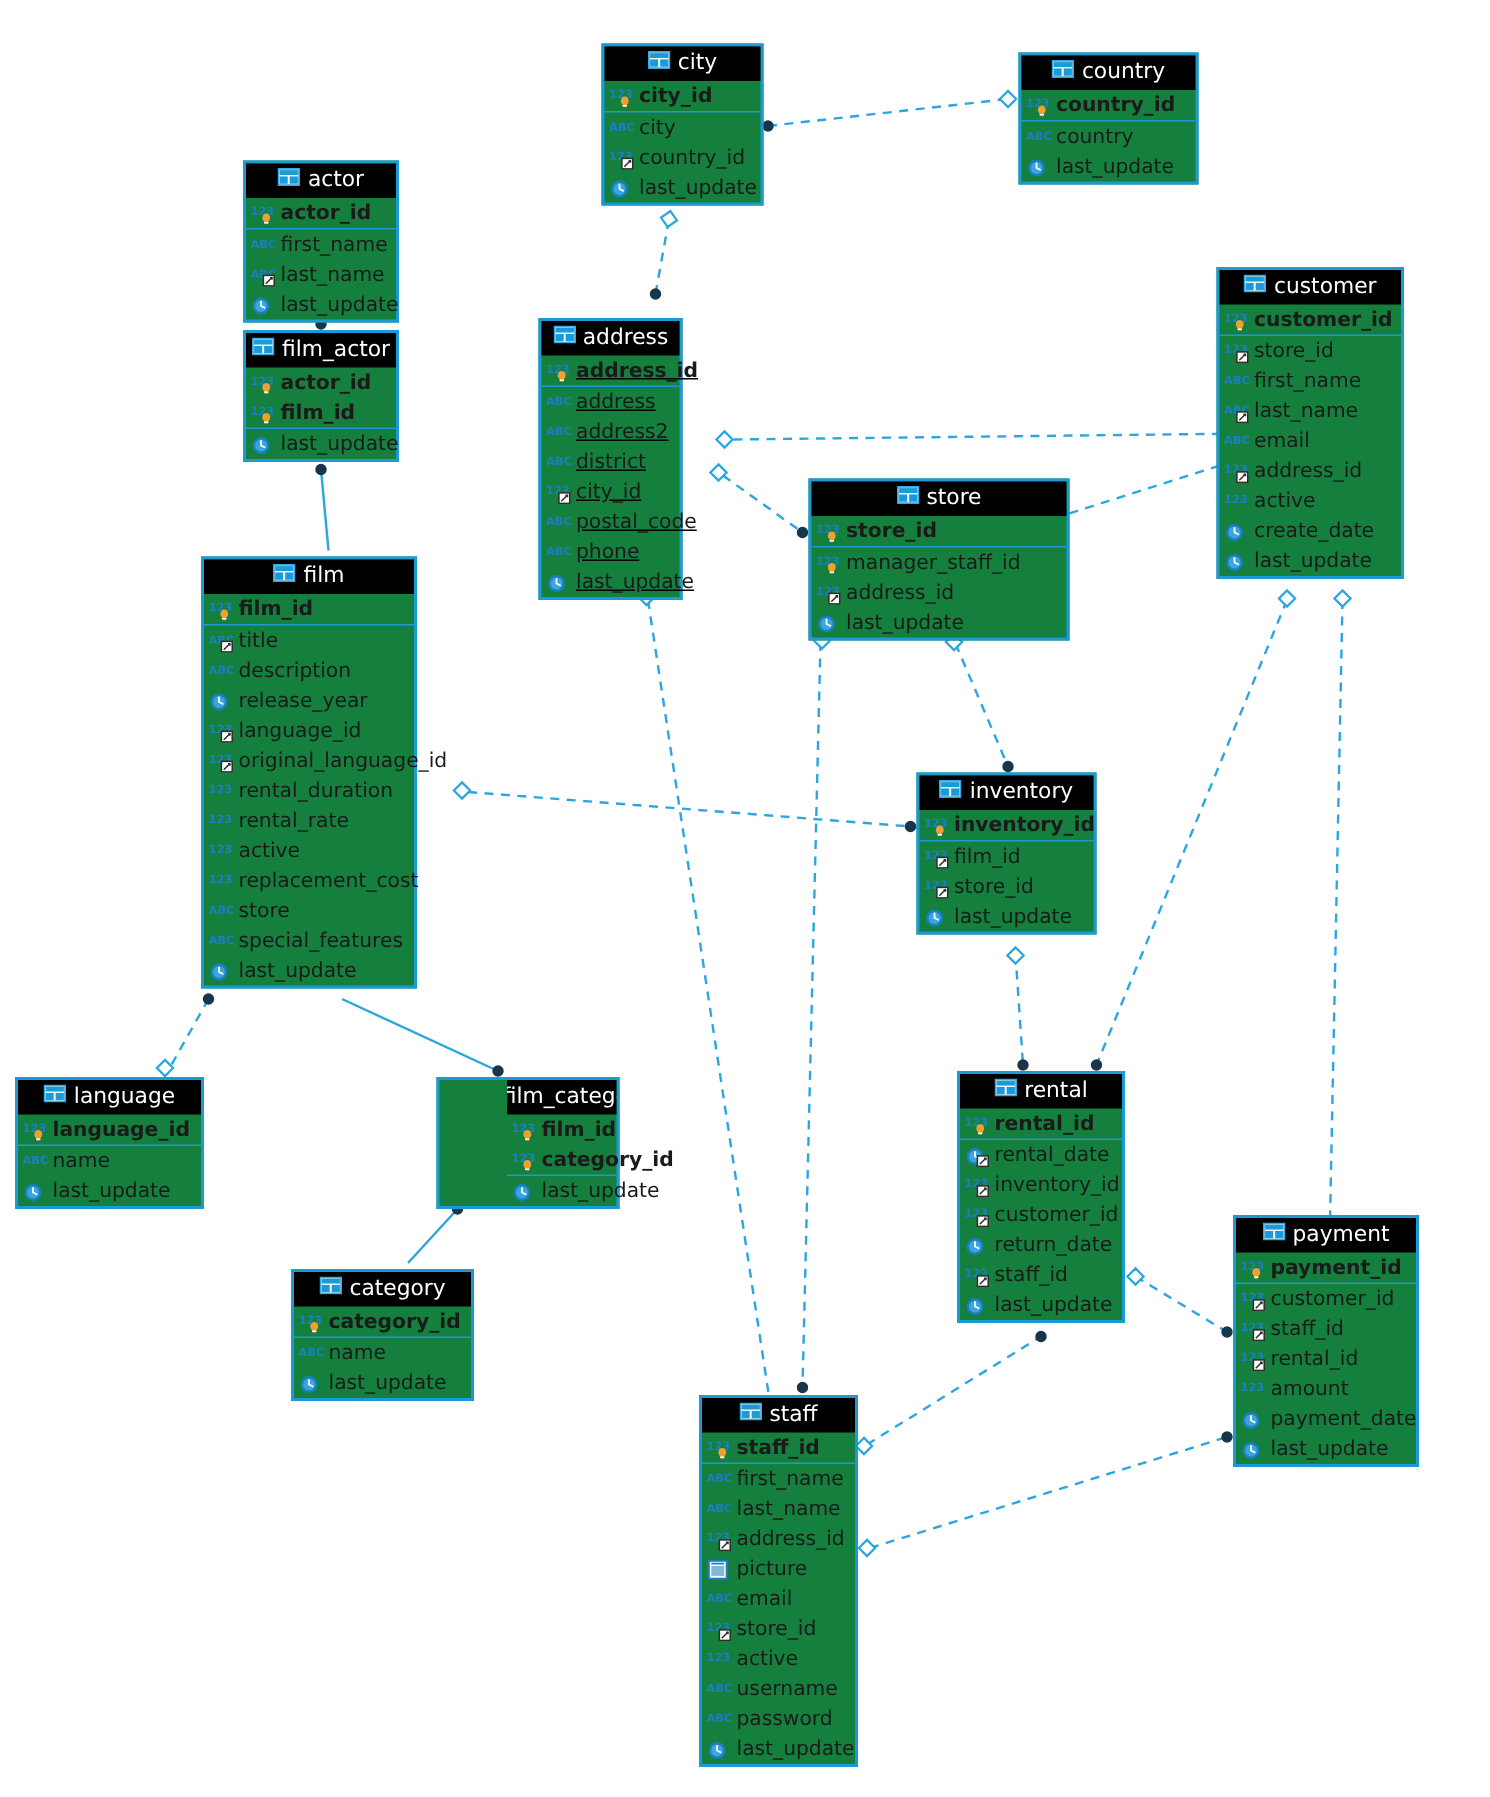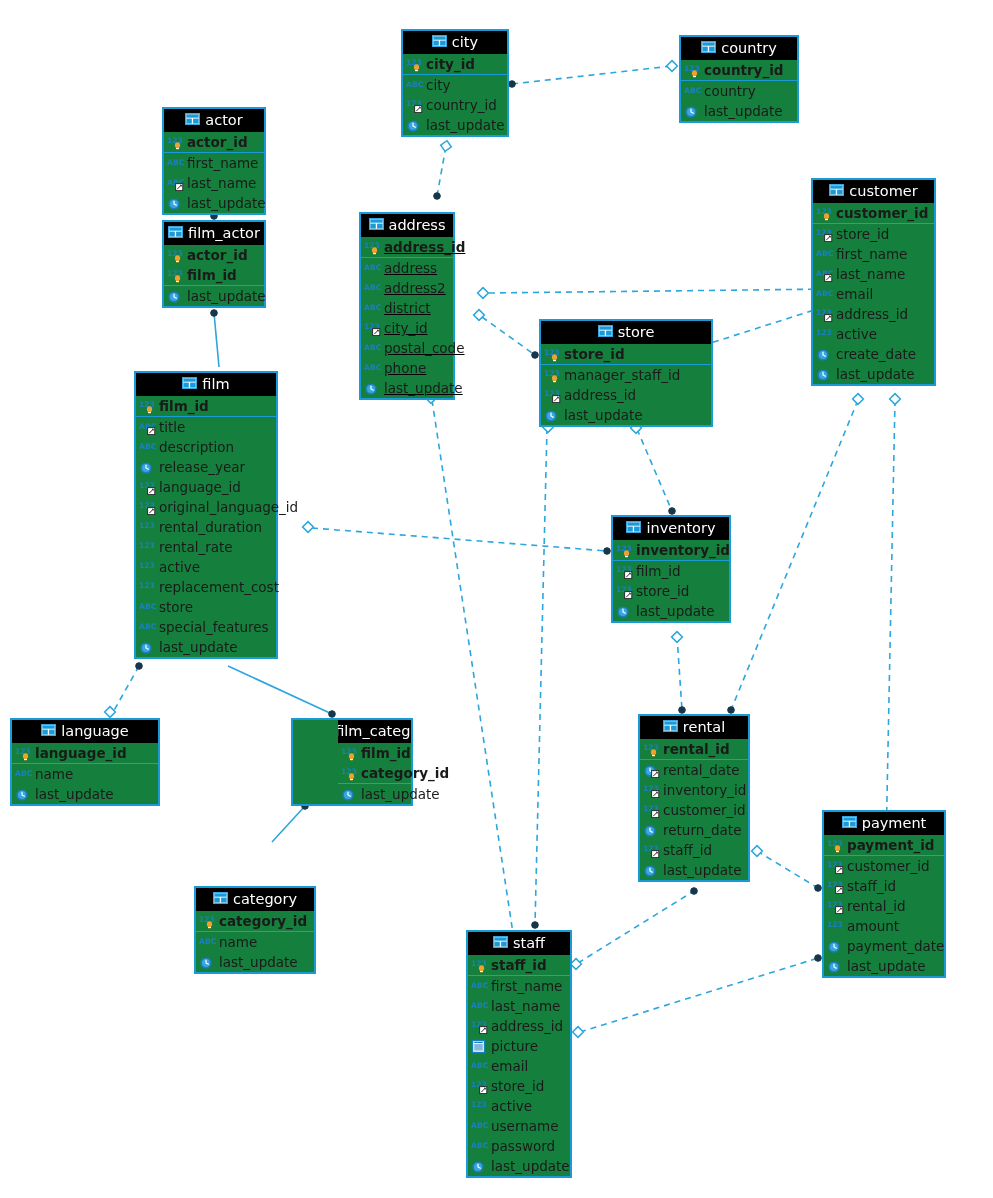--- a/index.html
+++ b/index.html
@@ -819,21 +819,21 @@
             <svg width="17" height="15" viewBox="0 0 17 15">
               <circle cx="7" cy="8" r="5.6" fill="#1a7fc1"></circle>
               <circle cx="7" cy="8" r="4.0" fill="#3aa6e0"></circle>
               <path d="M7 8 L7 5.0 M7 8 L9.4 9.2" stroke="#ffffff" stroke-width="1.2" fill="none" stroke-linecap="round"></path>
             </svg>
           </span>
           <span class="fname">last_update</span>
         </div>
       </div>
     </div>
-    <div class="entity" style="left: 10px; top: 718px; width: 150px;">
+    <div class="entity" style="left: 10px; top: 718px; width: 126px;">
       <div class="ent-header">
         <span class="tbl-ico"><svg width="15" height="12" viewBox="0 0 15 12">
             <rect x="0.6" y="0.6" width="13.8" height="10.8" fill="#ffffff" stroke="#3aa6e0" stroke-width="1.2"></rect>
             <rect x="1.4" y="1.4" width="12.2" height="3.3" fill="#1a9ad7"></rect>
             <rect x="1.4" y="5.6" width="5.4" height="4.9" fill="#1a9ad7"></rect>
             <rect x="8.1" y="5.6" width="5.5" height="4.9" fill="#1a9ad7"></rect>
           </svg></span>
         <span>language</span>
       </div>
       <div class="pk-section">
@@ -910,21 +910,21 @@
             <svg width="17" height="15" viewBox="0 0 17 15">
               <circle cx="7" cy="8" r="5.6" fill="#1a7fc1"></circle>
               <circle cx="7" cy="8" r="4.0" fill="#3aa6e0"></circle>
               <path d="M7 8 L7 5.0 M7 8 L9.4 9.2" stroke="#ffffff" stroke-width="1.2" fill="none" stroke-linecap="round"></path>
             </svg>
           </span>
           <span class="fname">last_update</span>
         </div>
       </div>
     </div>
-    <div class="entity" style="left: 194px; top: 846px; width: 122px; margin-top: 40px;">
+    <div class="entity" style="left: 194px; top: 846px; width: 122px;">
       <div class="ent-header">
         <span class="tbl-ico"><svg width="15" height="12" viewBox="0 0 15 12">
             <rect x="0.6" y="0.6" width="13.8" height="10.8" fill="#ffffff" stroke="#3aa6e0" stroke-width="1.2"></rect>
             <rect x="1.4" y="1.4" width="12.2" height="3.3" fill="#1a9ad7"></rect>
             <rect x="1.4" y="5.6" width="5.4" height="4.9" fill="#1a9ad7"></rect>
             <rect x="8.1" y="5.6" width="5.5" height="4.9" fill="#1a9ad7"></rect>
           </svg></span>
         <span>category</span>
       </div>
       <div class="pk-section">

